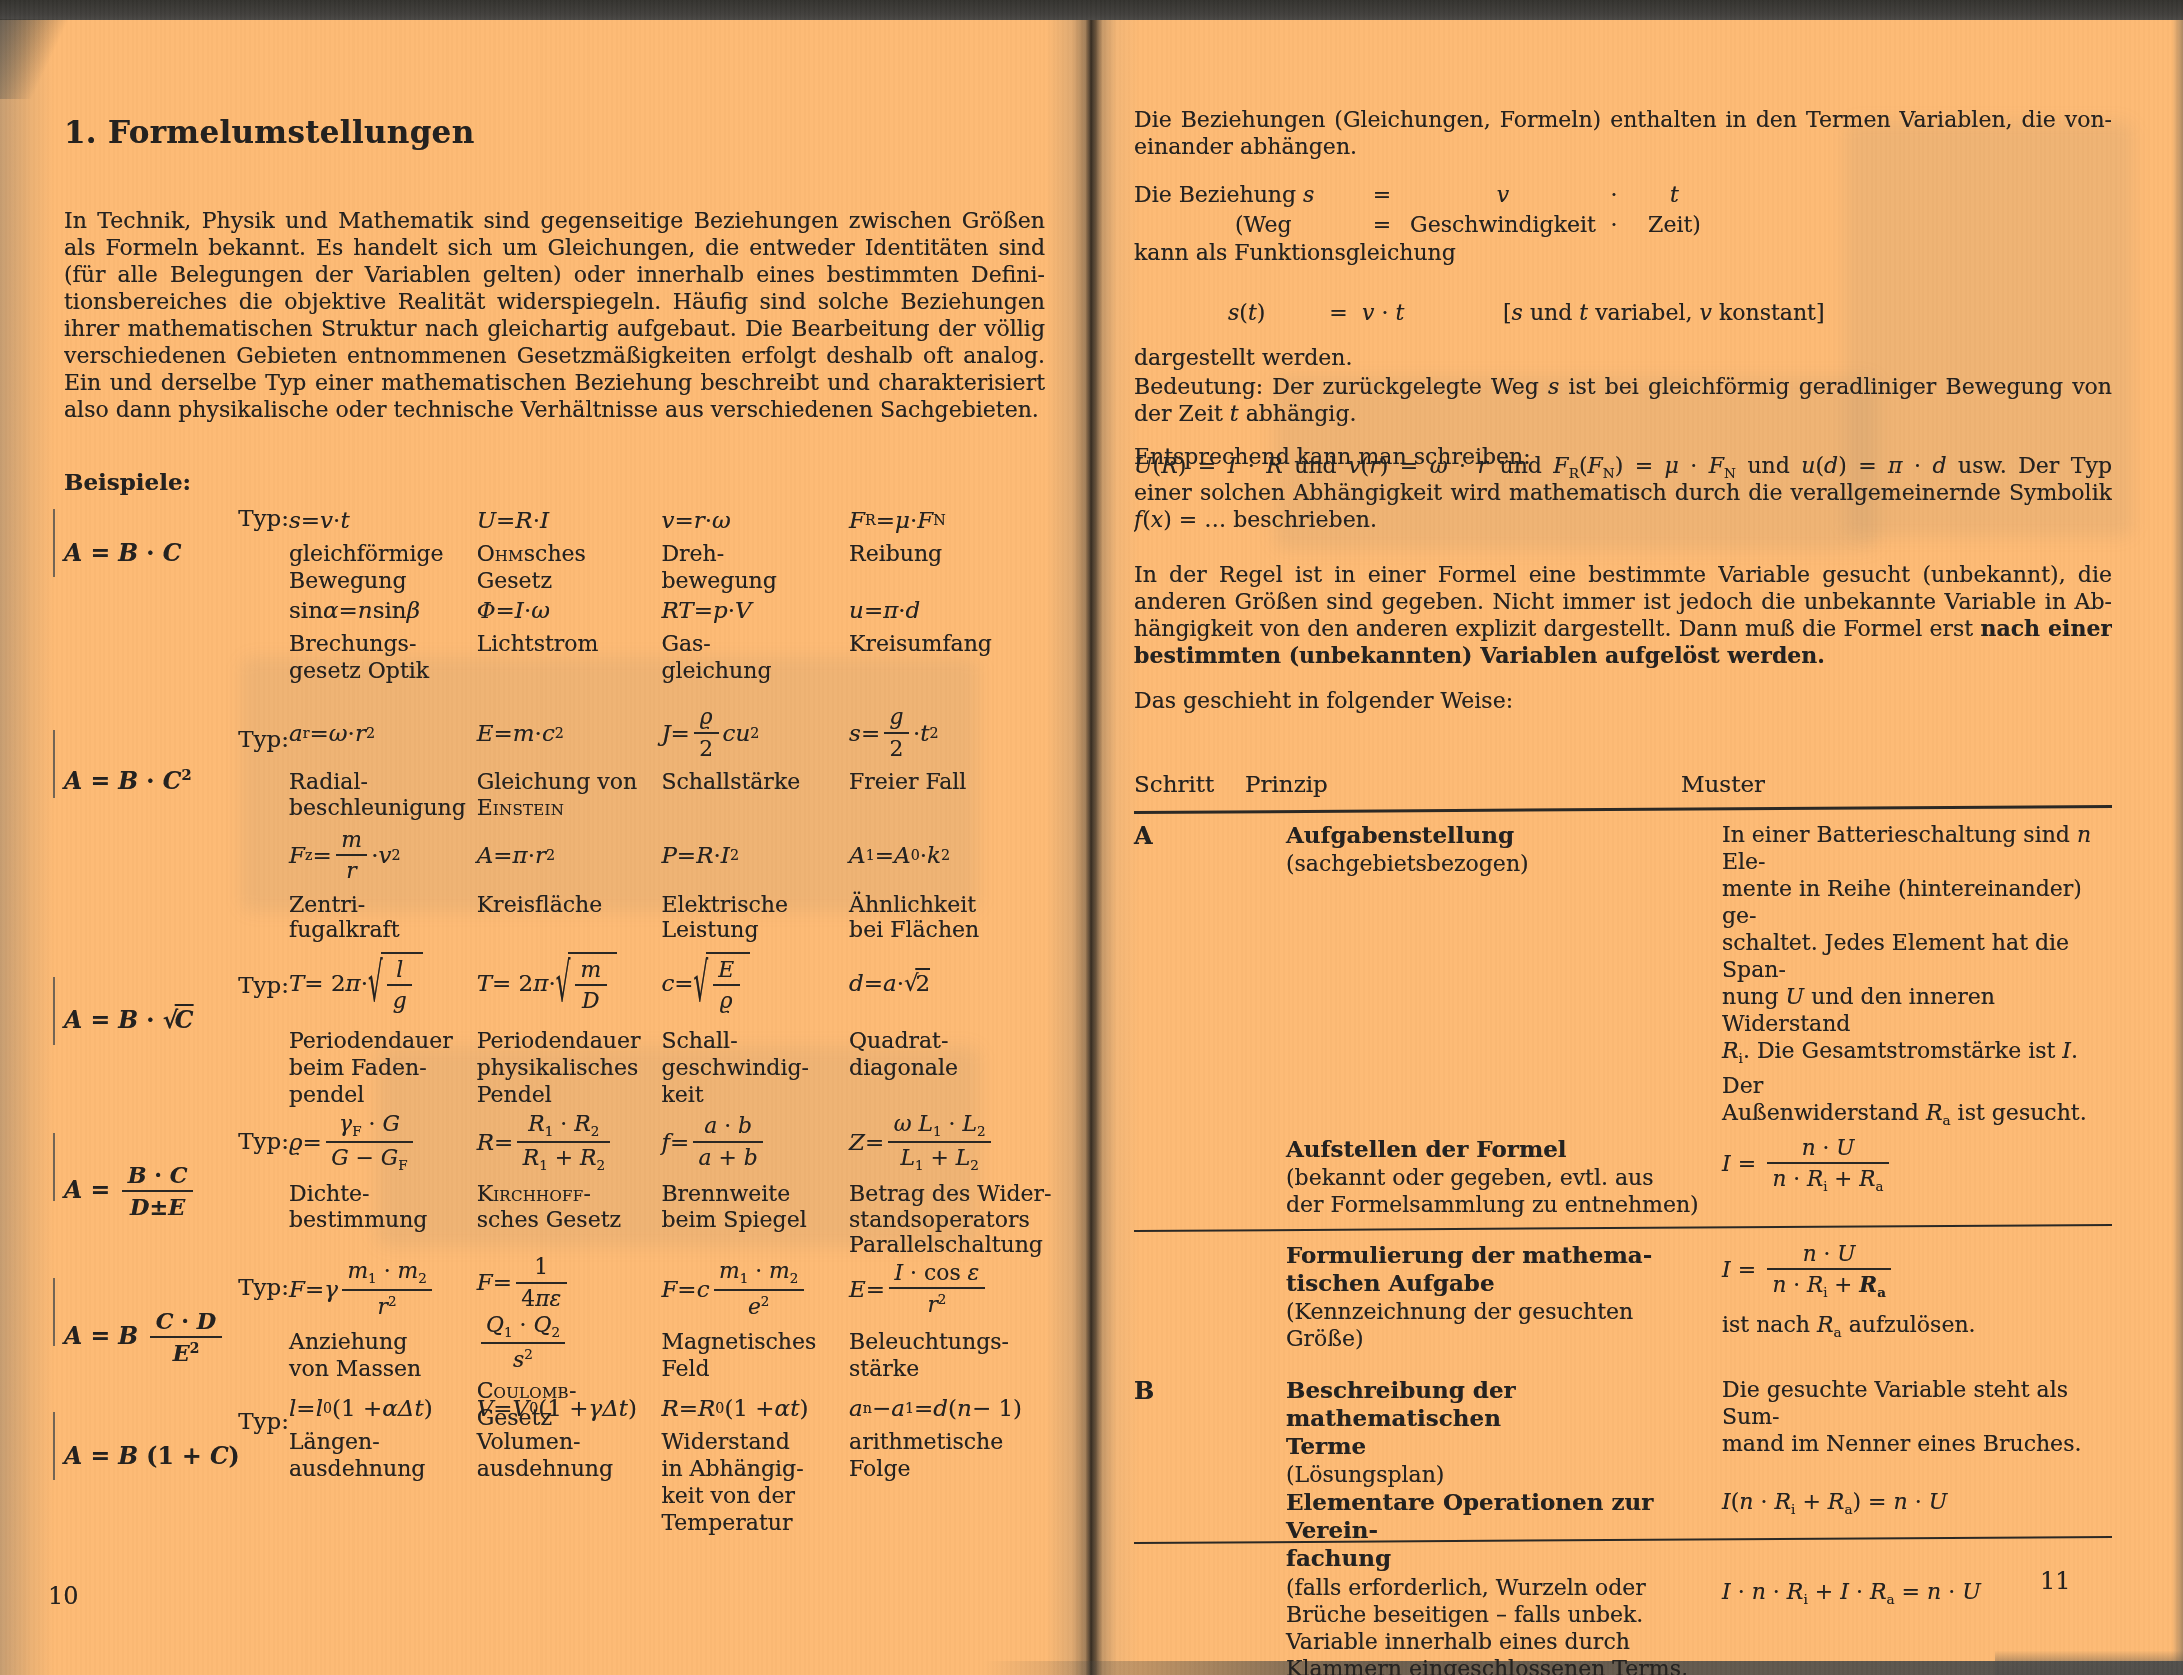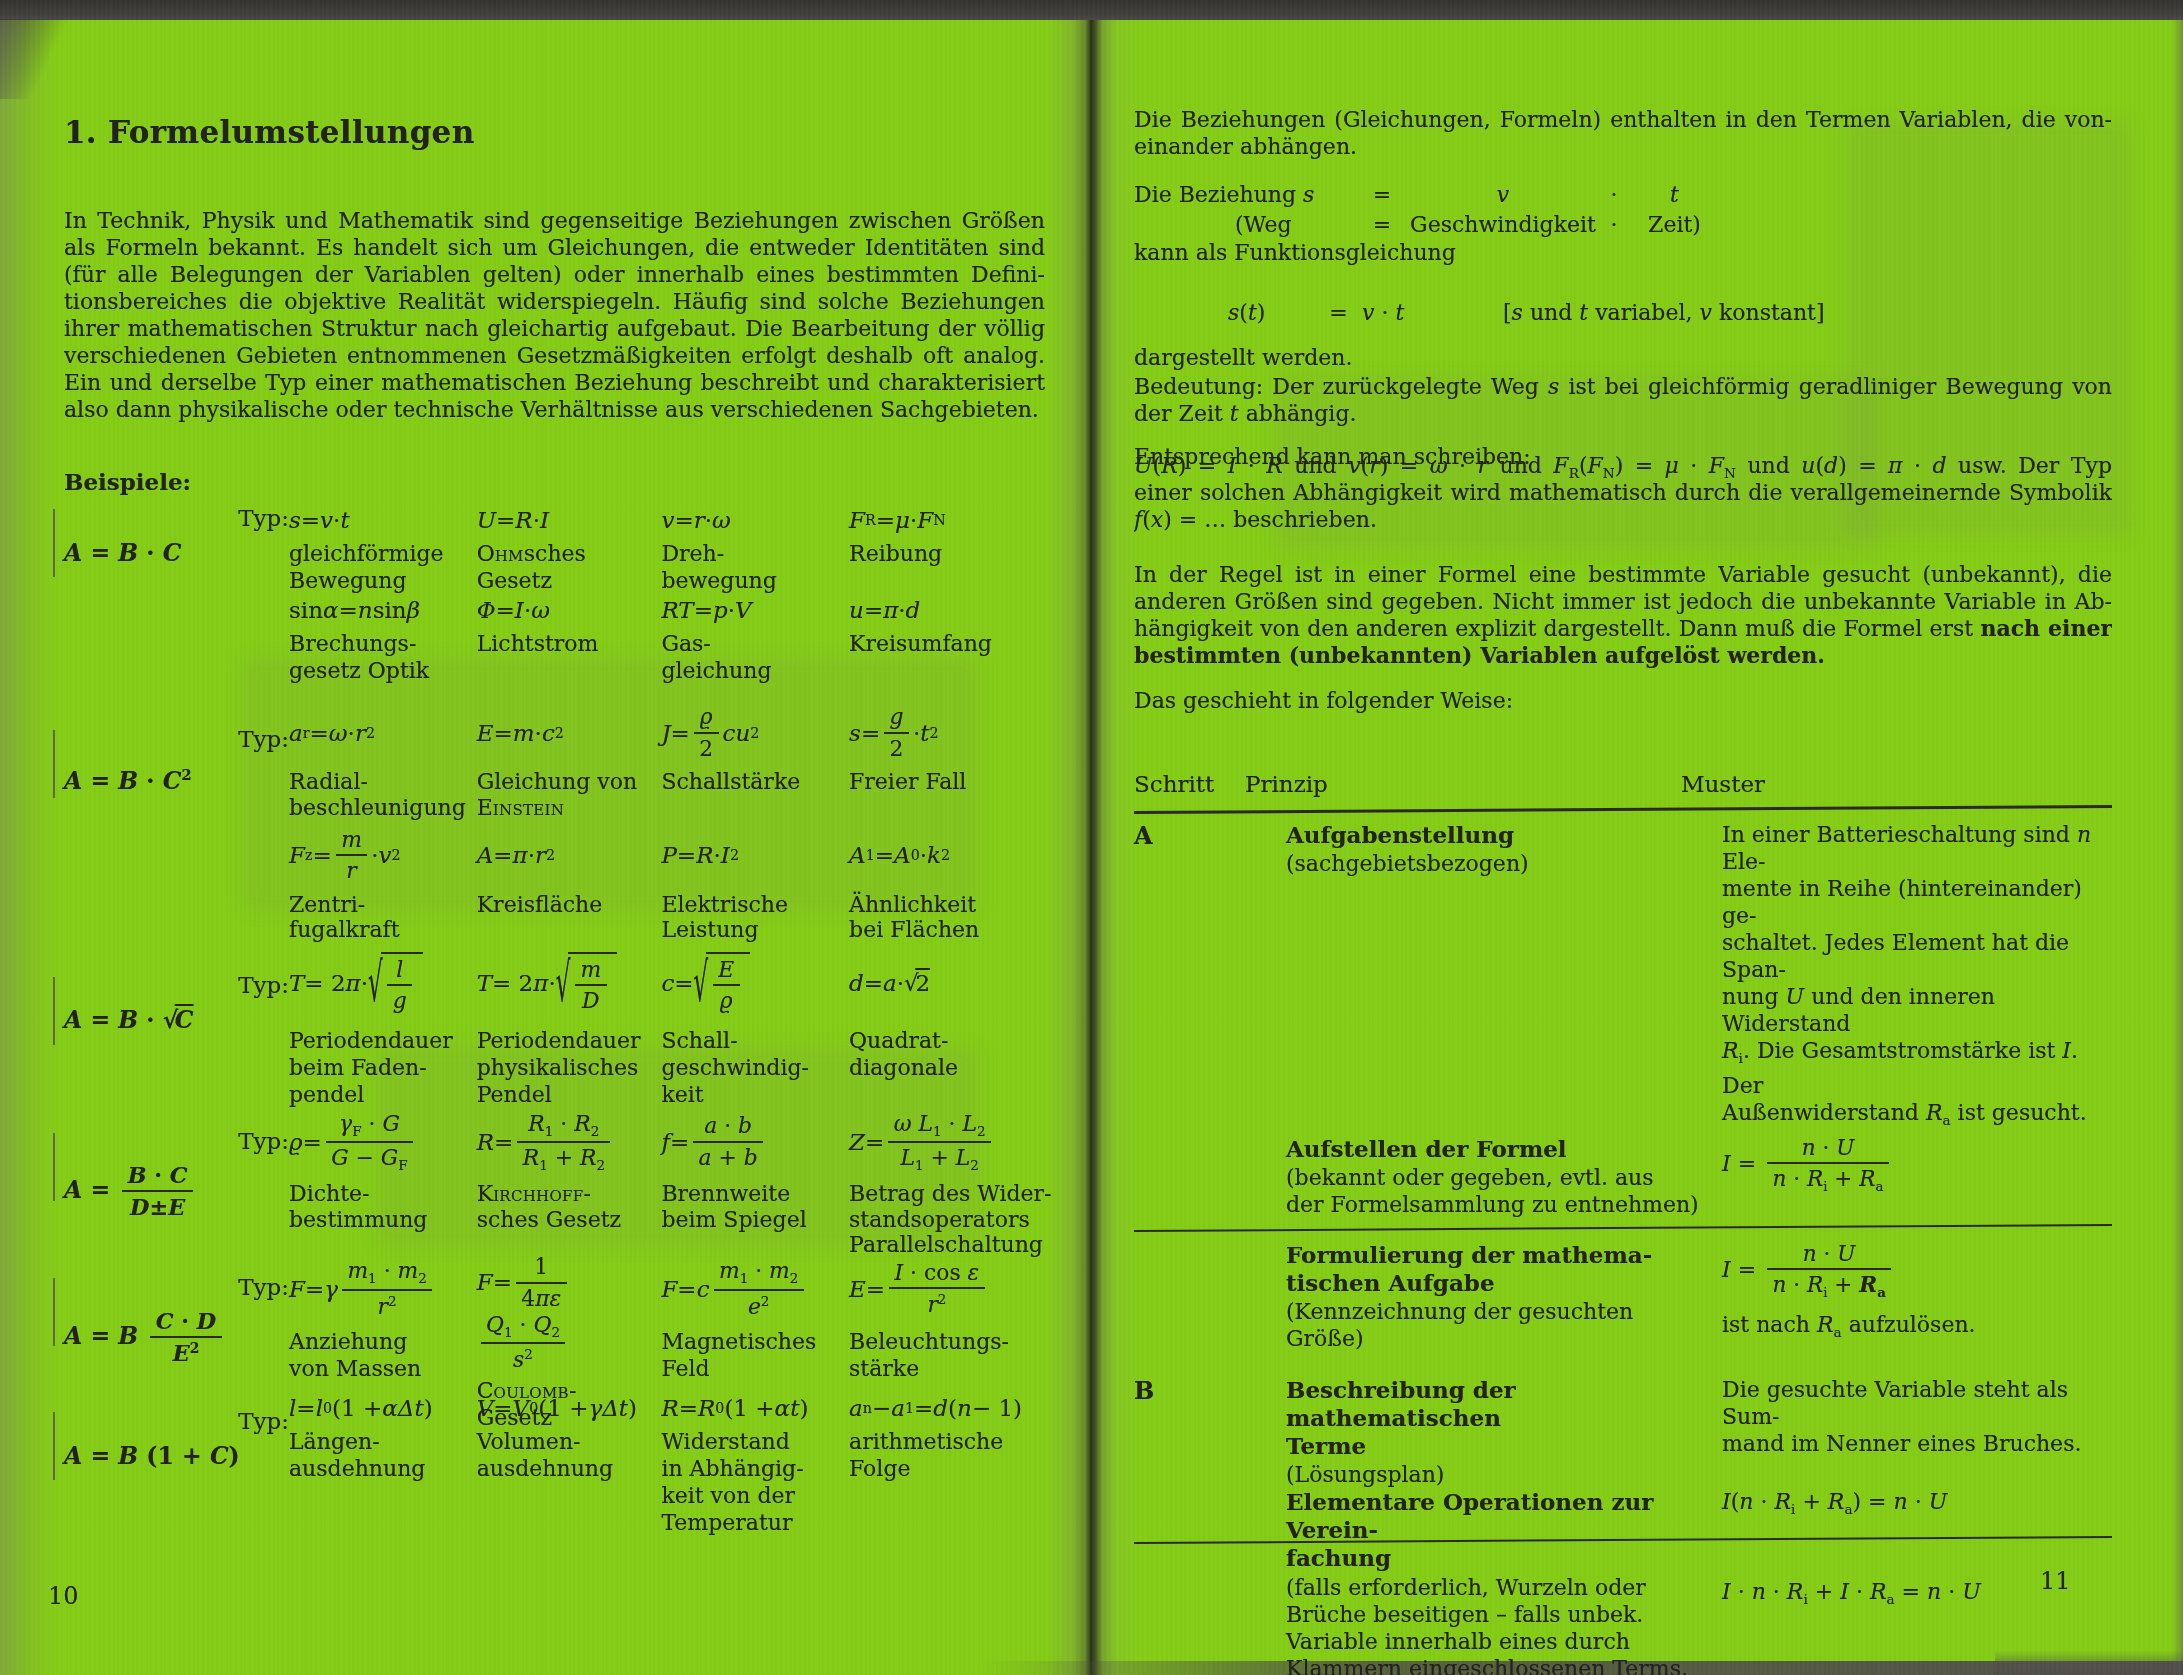--- a/index.html
+++ b/index.html
@@ -1,16 +1,16 @@
 <!DOCTYPE html>
 <html style="font-size:10.7px"><head>
 <meta charset="utf-8">
 <style>
   html,body{margin:0;padding:0;background:#6b6964;}
-  .scan{position:relative;width:2183px;height:1676px;background:#84cc16;overflow:hidden;
+  .scan{position:relative;width:2183px;height:1676px;background:#fdba74;overflow:hidden;
         font-family:"DejaVu Serif","Liberation Serif",serif;color:#242220;
         text-shadow:0 0 0.3px rgba(35,32,28,.5);}
   
   .top-strip{position:absolute;top:0;left:0;width:100%;height:20px;background:linear-gradient(to bottom,#34332f,#413f3c 70%,#4a4845);}
   .corner-tl{position:absolute;top:19px;left:0;width:74px;height:80px;
      background:linear-gradient(115deg,rgba(58,56,52,.8),rgba(58,56,52,0) 62%);}
   .left-strip{position:absolute;top:20px;bottom:0;left:0;width:54px;
      background:linear-gradient(to right,rgba(122,117,108,.42),rgba(122,117,108,.14) 55%,rgba(122,117,108,0));}
   .right-strip{position:absolute;top:20px;bottom:0;right:0;width:10.7px;
      background:linear-gradient(to left,rgba(92,89,83,.5),rgba(92,89,83,0));}

